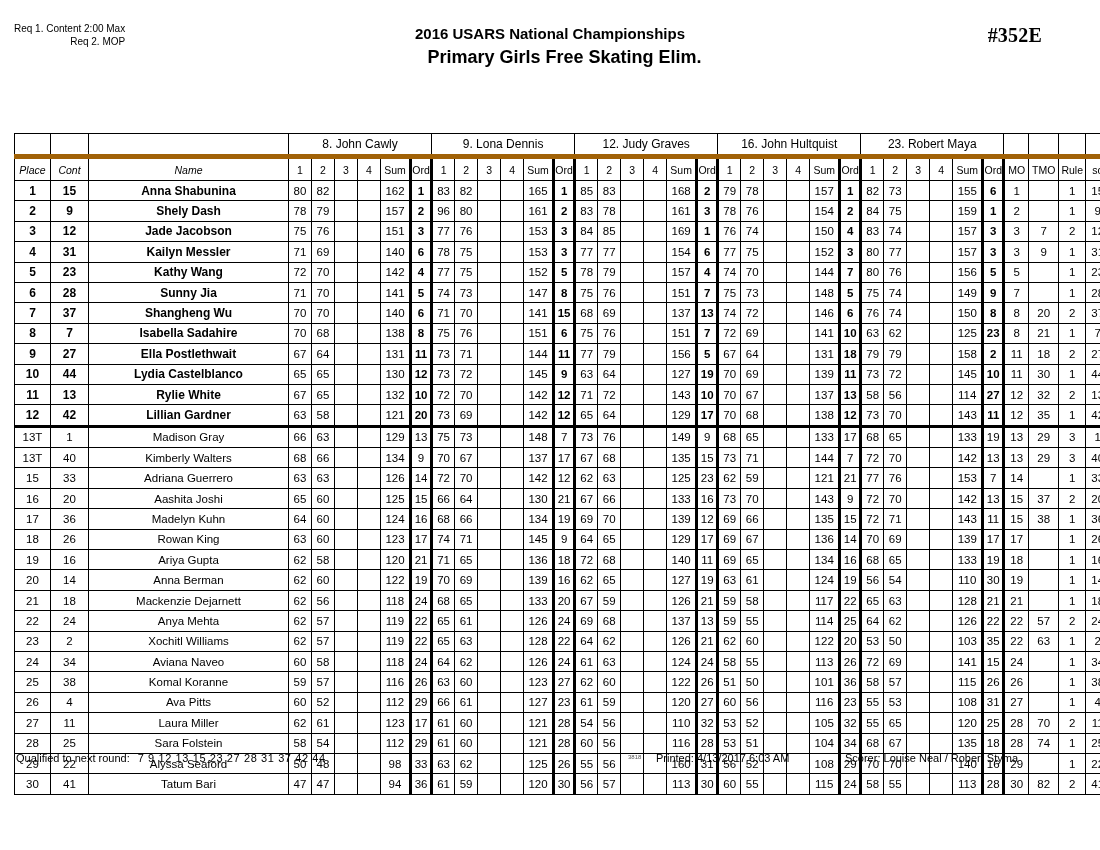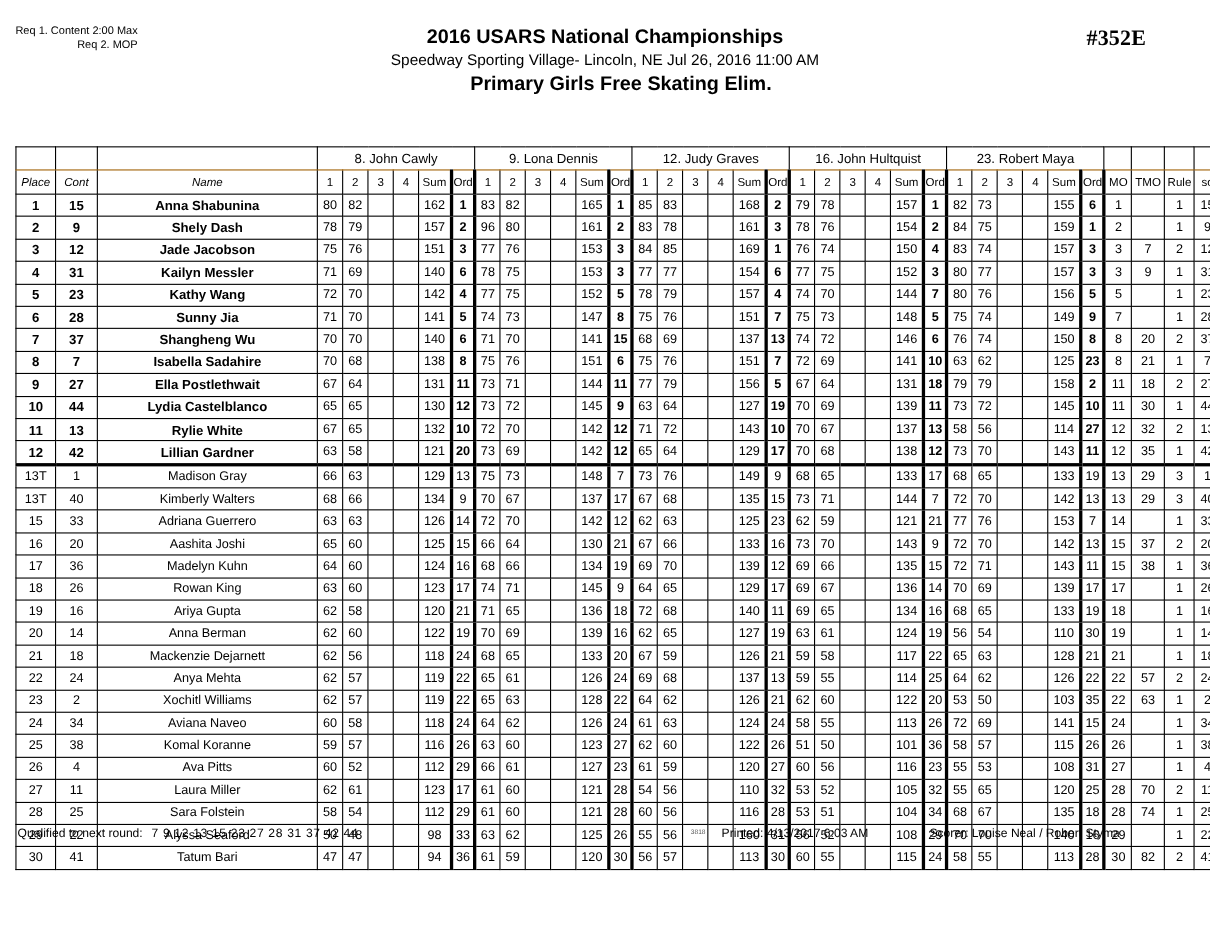--- a/index.html
+++ b/index.html
@@ -41,21 +41,21 @@
 
   
   .header {
     position: absolute;
     left: 0;
     top: 22px;
     width: 1100px;
     text-align: center;
   }
   .header .h-title {
-    font-size: 18px;
+    font-size: 15px;
     font-weight: bold;
     line-height: 23px;
   }
   .header .h-venue {
     font-size: 14px;
     line-height: 19px;
     font-weight: normal;
   }
   .header .h-event {
     font-size: 18px;
@@ -87,21 +87,21 @@
     margin: 0;
     height: 19px;
     font-weight: normal;
     text-align: center;
     vertical-align: middle;
     overflow: hidden;
     white-space: nowrap;
   }
 
   
-  tr.judge-row td { height: 20px; border-bottom: 1px solid #a16207; }
+  tr.judge-row td { height: 20px; border-bottom: 5px solid #a16207; }
   td.jname {
     text-align: left;
     padding-left: 6px;
     font-size: 12px;
   }
   td.blank-top { border: none; }
   td.blank-top-l { border: none; }
 
   
   tr.head-row td { height: 21px; font-size: 10.5px; }
@@ -166,21 +166,20 @@
 
 <div class="req-block">
   <span class="req-line">Req  1.   Content 2:00 Max</span>
   <span class="req-line">Req  2.   MOP</span>
 </div>
 
 <div class="doc-id">#352E</div>
 
 <div class="header">
   <div class="h-title">2016 USARS National Championships</div>
-  <div class="h-venue">Speedway Sporting Village- Lincoln, NE  Jul 26, 2016  11:00 AM</div>
   <div class="h-event">Primary Girls Free Skating Elim.</div>
 </div>
 
 <div class="sheet">
   <table class="grid">
     <colgroup>
       <col style="width:36px">
         <col style="width:38px">
         <col style="width:200px">
       <col style="width:23px">

